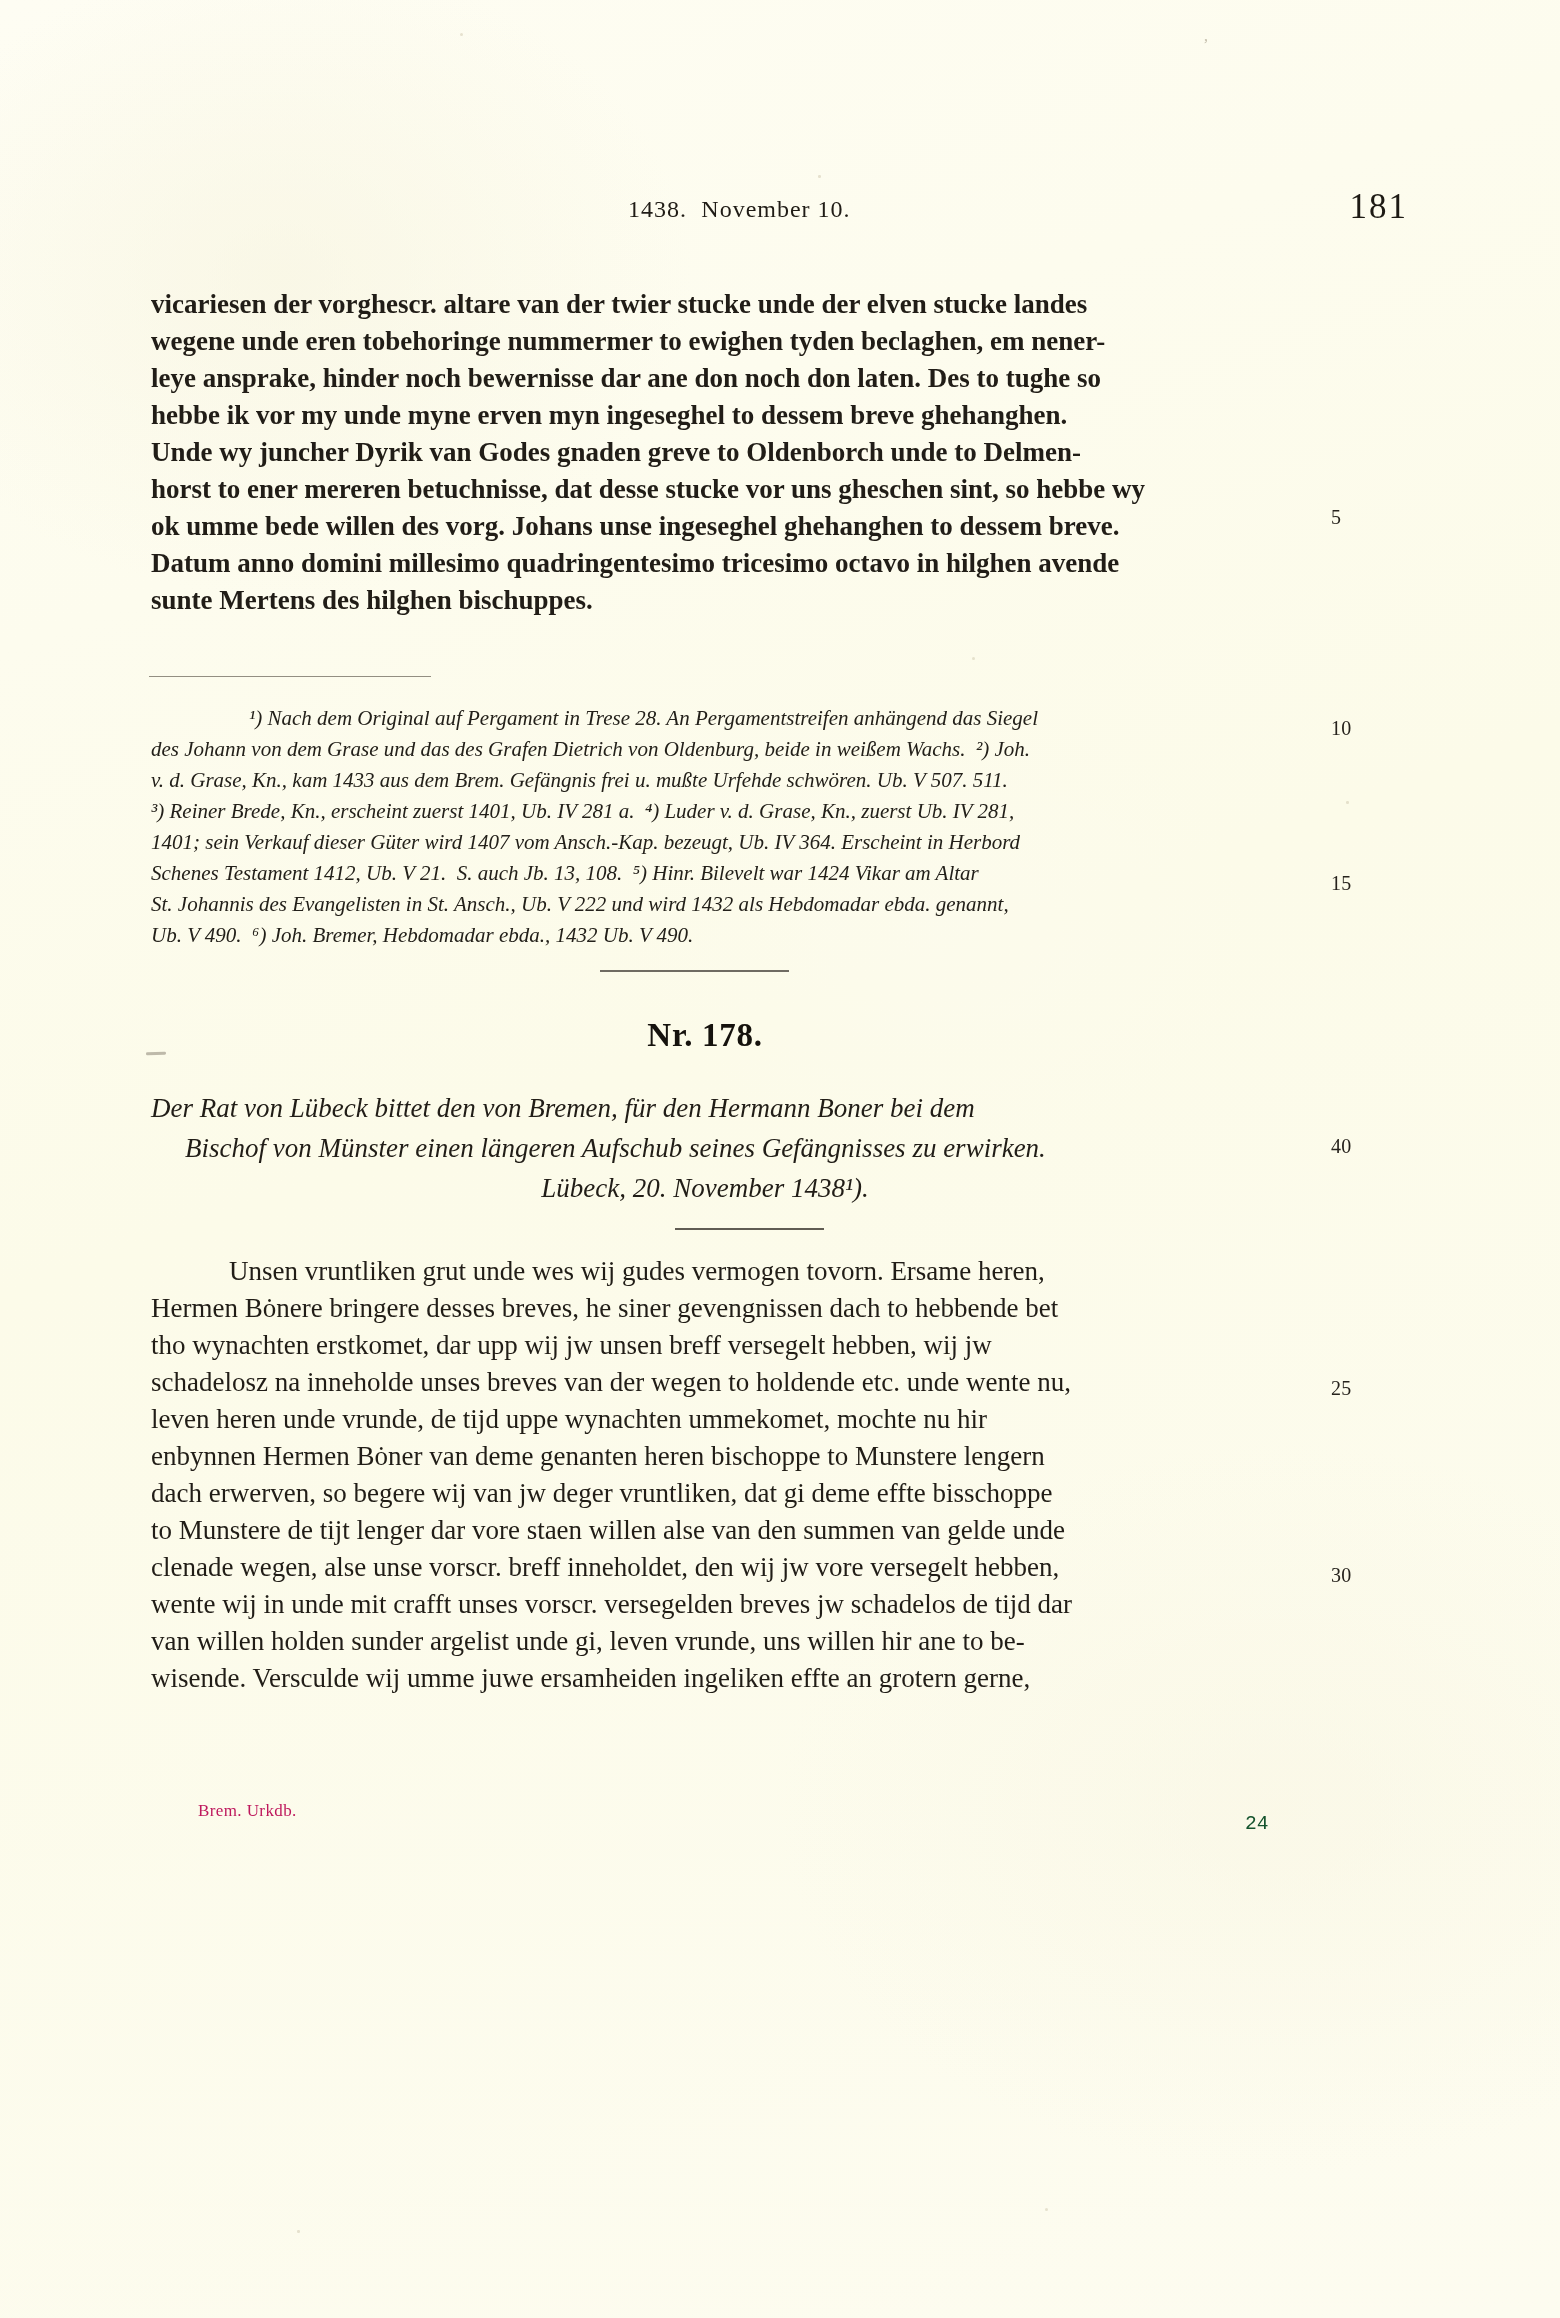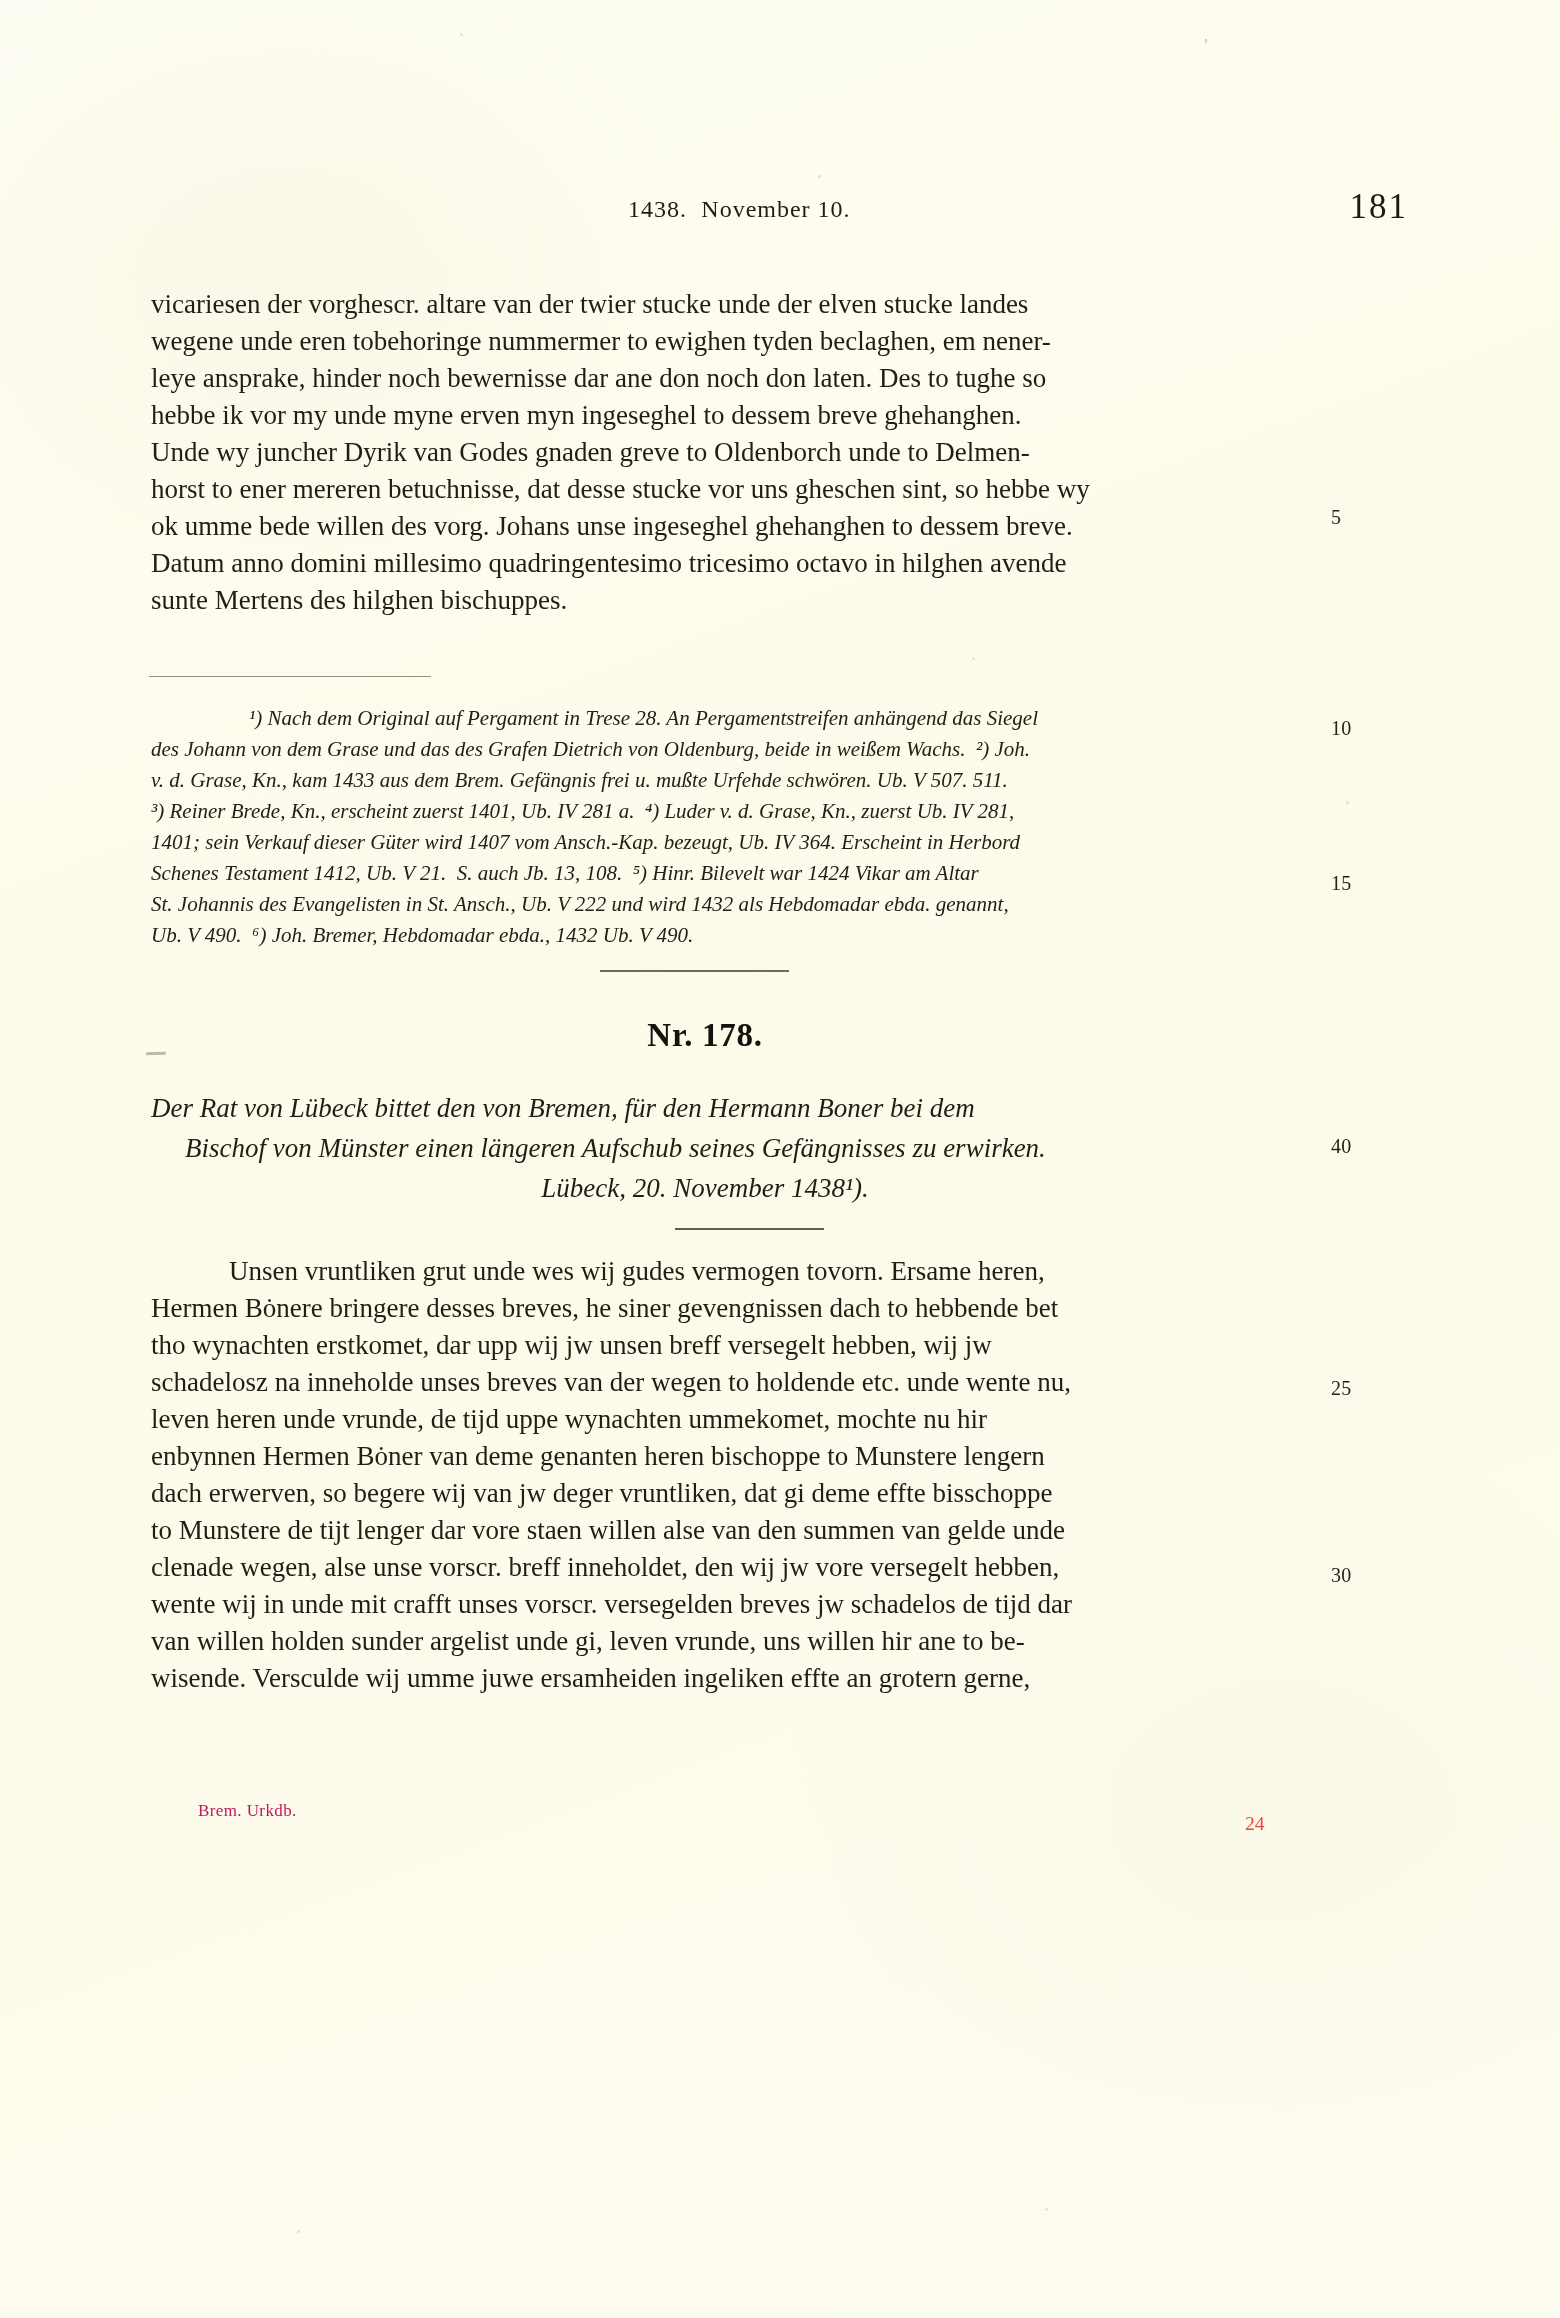--- a/index.html
+++ b/index.html
@@ -155,21 +155,22 @@
     top: 1801px;
     font-size: 17px;
     letter-spacing: 0.4px;
     color: #be185d;
   }
   .footer-right {
     position: absolute;
     left: 1245px;
     top: 1813px;
     font-size: 19.6px;
-    color: #ef4444;
+    color: #14532d;
+    font-family: Liberation Mono, monospace;
   }
 
   
   .margin-dash {
     position: absolute;
     left: 146px;
     top: 1052px;
     width: 19.6px;
     height: 2.6px;
     background: #8a8375;
@@ -210,21 +211,21 @@
     <div class="speck" style="left:1346px; top:801px; width:2.6px; height:2.6px;"></div>
     <div class="speck" style="left:1045px; top:2208px; width:3.3px; height:3.3px;"></div>
     <div class="speck" style="left:297px; top:2230px; width:2.6px; height:2.6px;"></div>
     <div class="margin-dash"></div>
 
     <div class="runhead">
       <div class="runhead-date"><span>1438.</span><span class="sep"></span><span>November 10.</span></div>
       <div class="runhead-page">181</div>
     </div>
 
-    <div class="block body-text" style="top: 286px;">
+    <div class="block body-text" style="top: 286px; font-weight: bold;">
       <span class="ln">vicariesen der vorghescr. altare van der twier stucke unde der elven stucke landes</span>
       <span class="ln">wegene unde eren tobehoringe nummermer to ewighen tyden beclaghen, em nener-</span>
       <span class="ln">leye ansprake, hinder noch bewernisse dar ane don noch don laten. Des to tughe so</span>
       <span class="ln">hebbe ik vor my unde myne erven myn ingeseghel to dessem breve ghehanghen.</span>
       <span class="ln">Unde wy juncher Dyrik van Godes gnaden greve to Oldenborch unde to Delmen-</span>
       <span class="ln">horst to ener mereren betuchnisse, dat desse stucke vor uns gheschen sint, so hebbe wy</span>
       <span class="ln">ok umme bede willen des vorg. Johans unse ingeseghel ghehanghen to dessem breve.</span>
       <span class="ln">Datum anno domini millesimo quadringentesimo tricesimo octavo in hilghen avende</span>
       <span class="ln">sunte Mertens des hilghen bischuppes.</span>
     </div>

